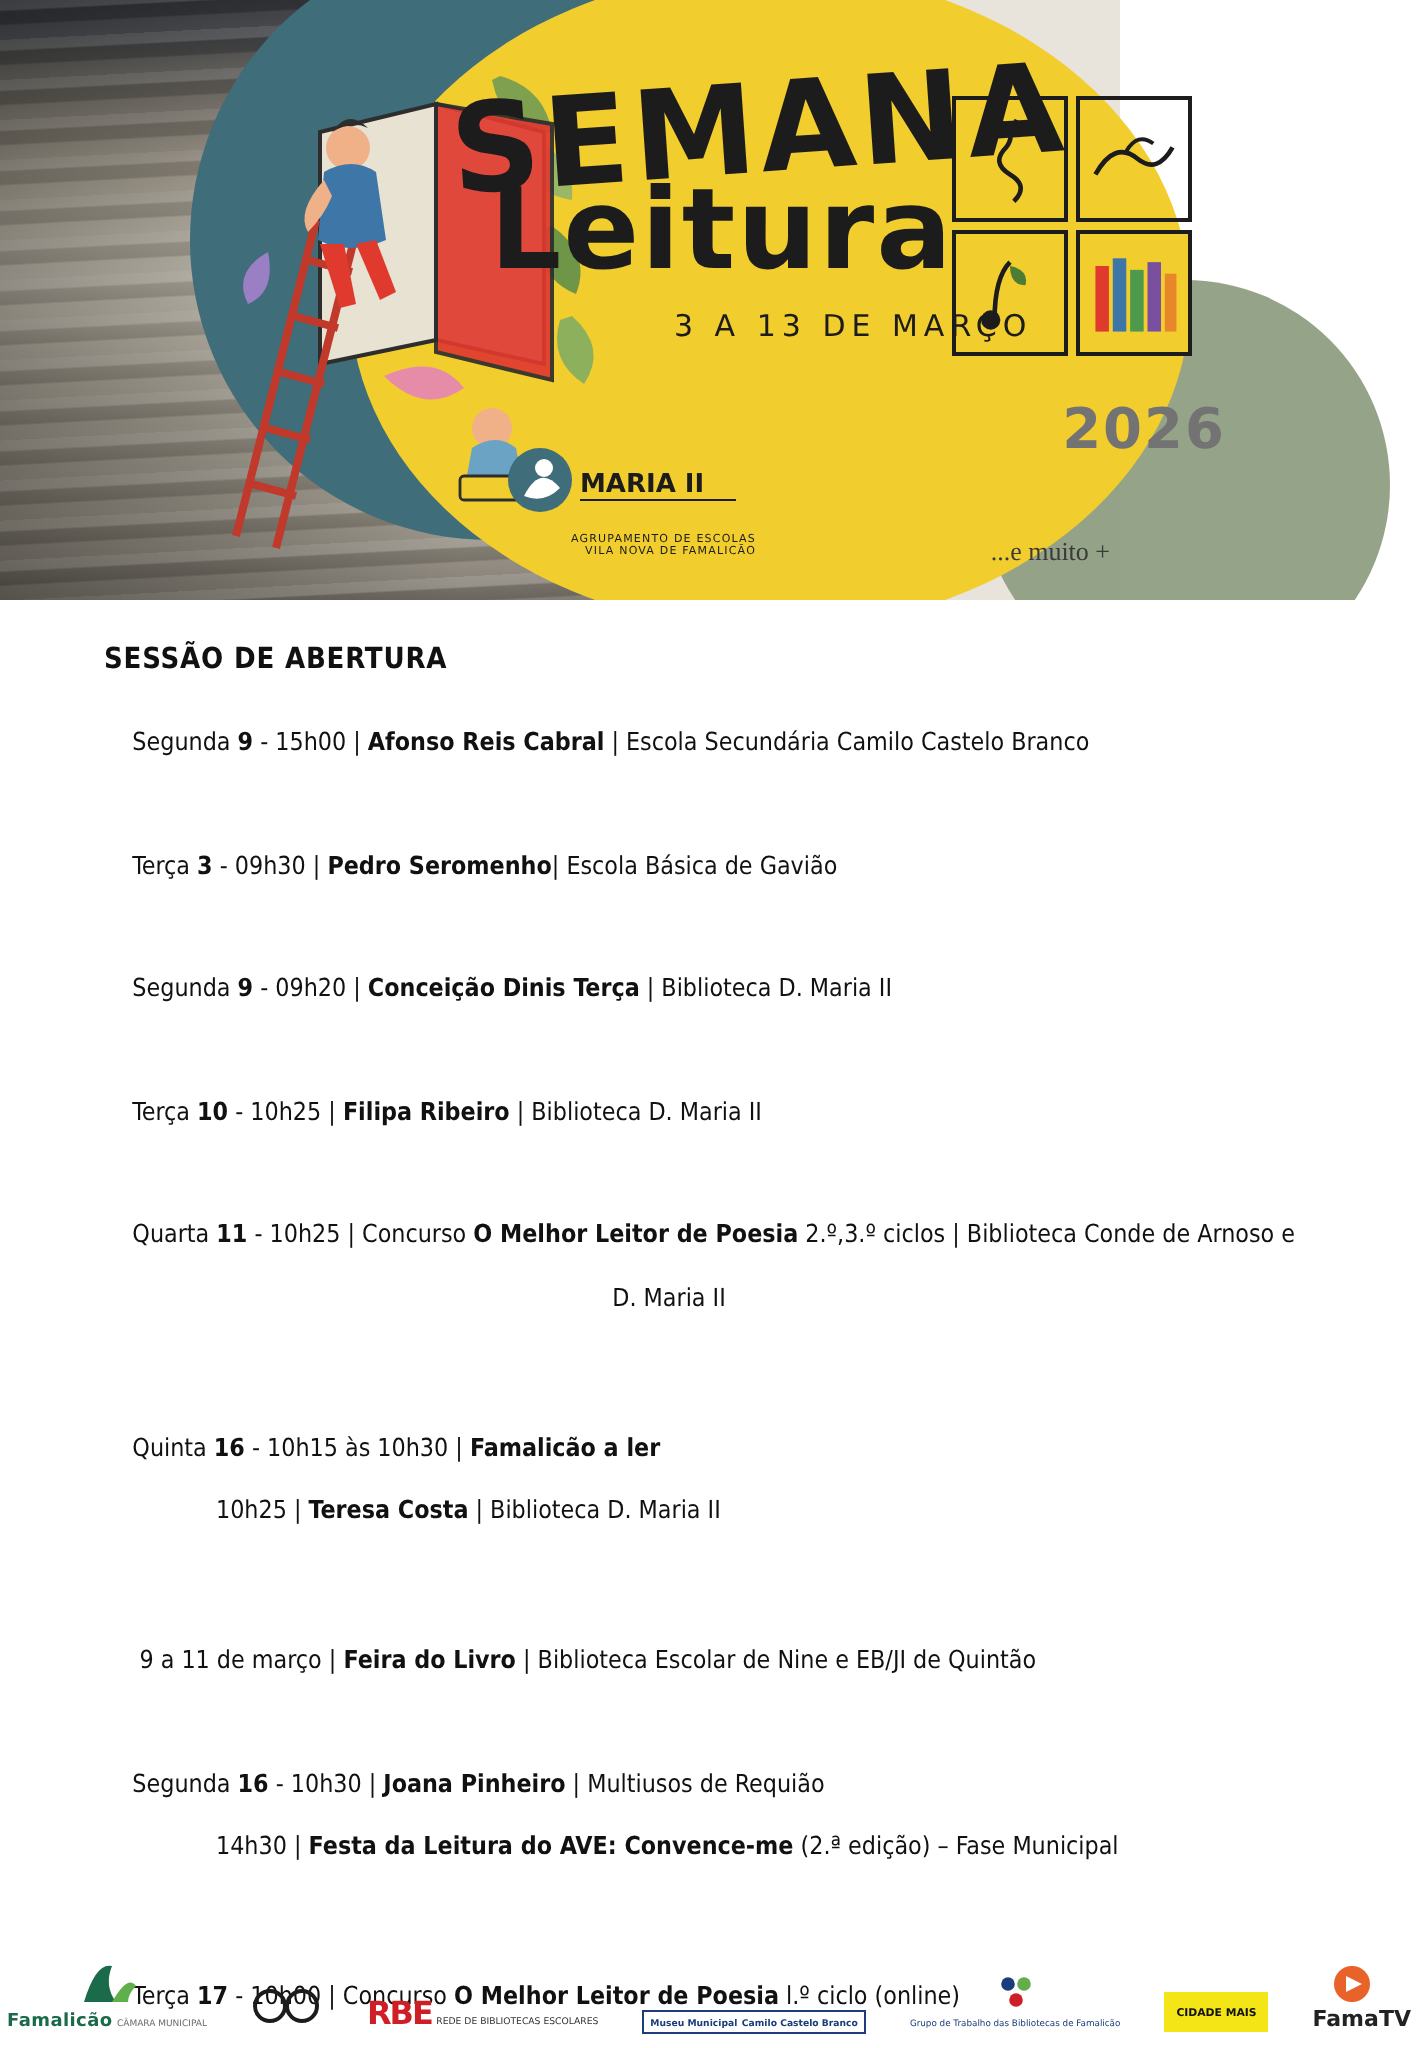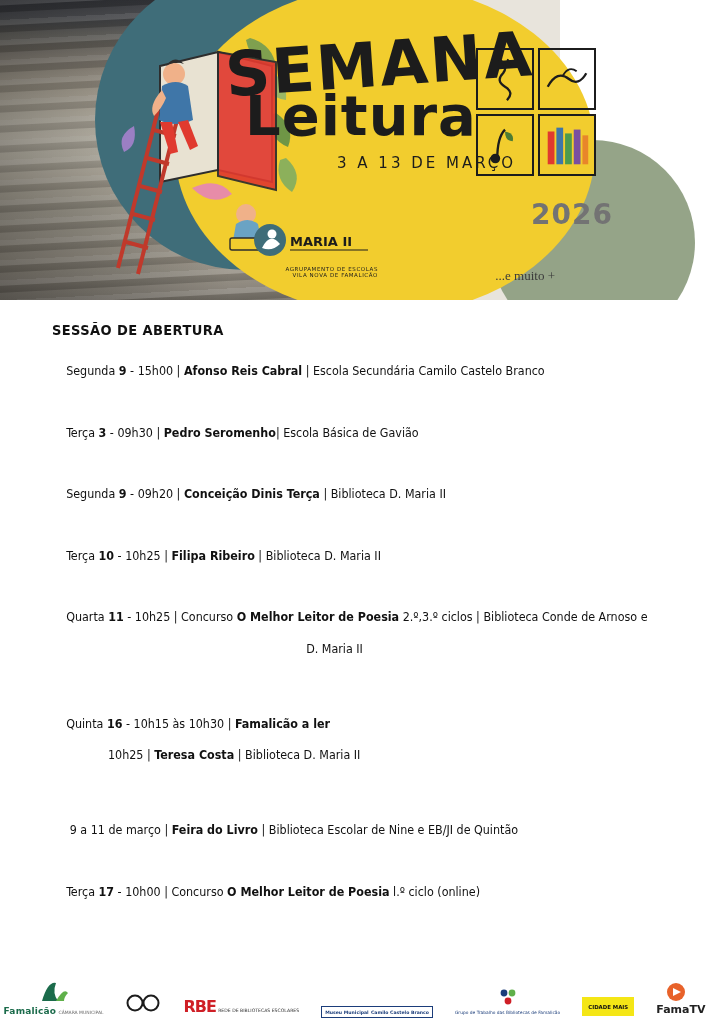--- a/index.html
+++ b/index.html
@@ -363,20 +363,24 @@
 
   <p class="entry tight">
     <span>Quinta </span><span class="b">16</span><span> - 10h15 às 10h30 | </span><span class="b">Famalicão a ler</span>
     <span class="line2" style="padding-left:56px"><span>10h25 | </span><span class="b">Teresa Costa</span><span> | Biblioteca D. Maria II</span></span>
   </p>
 
   <p class="entry">
     <span> 9 a 11 de março | </span><span class="b">Feira do Livro</span><span> | Biblioteca Escolar de Nine e EB/JI de Quintão</span>
   </p>
 
+  <p class="entry tight">
+    <span>Segunda </span><span class="b">16</span><span> - 10h30 | </span><span class="b">Joana Pinheiro</span><span> | Multiusos de Requião</span>
+    <span class="line2" style="padding-left:56px"><span>14h30 | </span><span class="b">Festa da Leitura do AVE: Convence-me</span><span> (2.ª edição) – Fase Municipal</span></span>
+  </p>
 
   <p class="entry">
     <span>Terça </span><span class="b">17</span><span> - 10h00 | Concurso </span><span class="b">O Melhor Leitor de Poesia</span><span> l.º ciclo (online)</span>
   </p>
 
 </div>
 
 <div class="footer">
 
   <div class="flogo">

